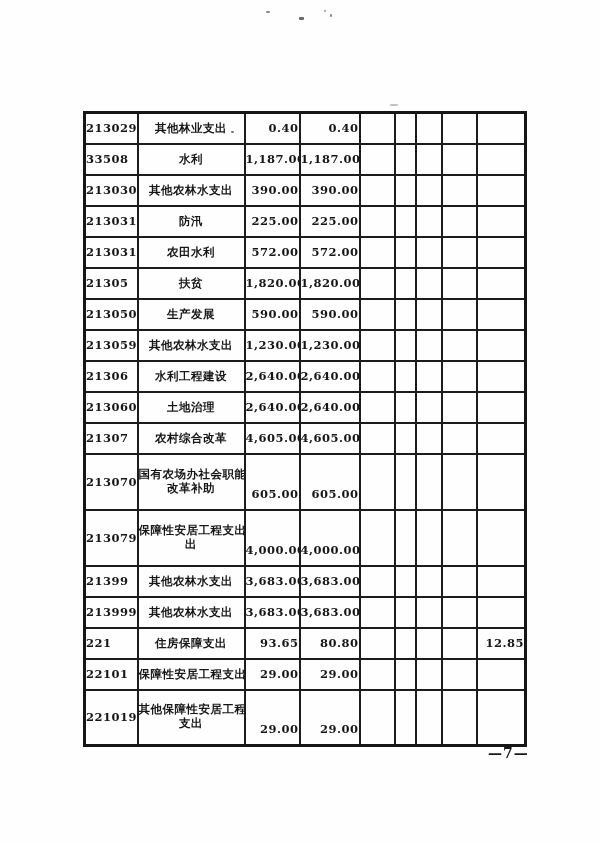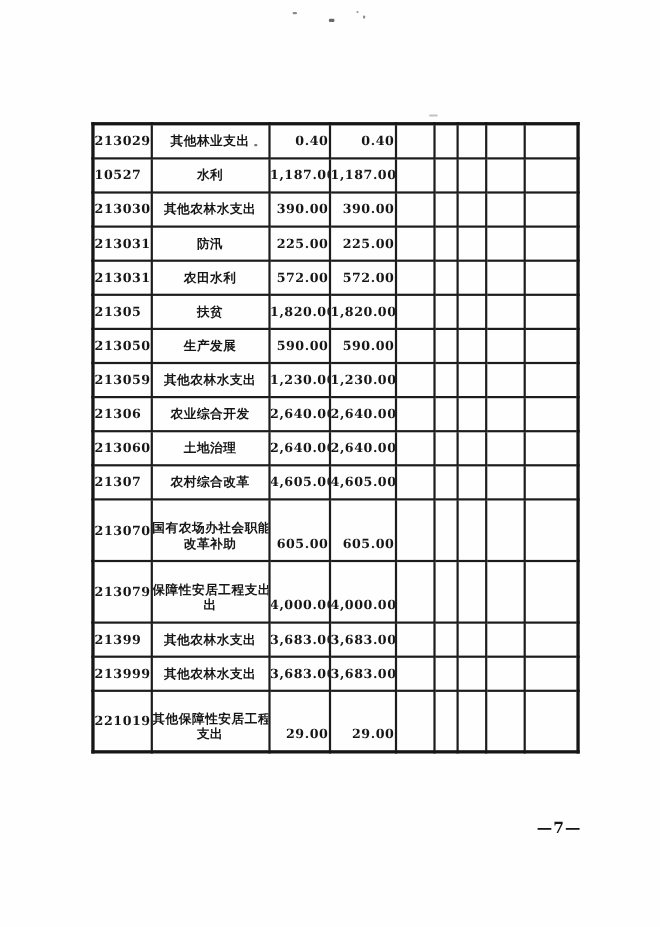--- a/index.html
+++ b/index.html
@@ -41,21 +41,21 @@
   }
   tr.row-single{height:31px;}
   tr.row-tall{height:56px;}
 
   td.c-code{text-align:left;padding-left:6px;font-size:11px;}
   td.c-name{text-align:center;font-size:12px;letter-spacing:1px;font-family:Liberation Mono, monospace;}
   td.c-num{text-align:right;padding-right:5px;}
 
   tr.row-tall td.c-num{vertical-align:bottom;padding-bottom:8px;}
   .name2{
-    display:flex;flex-direction:column;justify-content:flex-end;
+    display:flex;flex-direction:column;justify-content:center;
     height:42px;padding:5px 0;
   }
   .name2 span{display:block;line-height:14px;}
 
   .page-number{
     position:absolute;left:488px;top:745px;
     font-size:14px;font-weight:bold;letter-spacing:1px;
     color:#161616;
     font-family:"DejaVu Serif","Liberation Serif",serif;
   }
@@ -90,21 +90,21 @@
           <td class="c-name">其他林业支出</td>
           <td class="c-num">0.40</td>
           <td class="c-num">0.40</td>
           <td class="c-num"></td>
           <td class="c-num"></td>
           <td class="c-num"></td>
           <td class="c-num"></td>
           <td class="c-num"></td>
         </tr>
         <tr class="row-single">
-          <td class="c-code">10527</td>
+          <td class="c-code">33508</td>
           <td class="c-name">水利</td>
           <td class="c-num">1,187.00</td>
           <td class="c-num">1,187.00</td>
           <td class="c-num"></td>
           <td class="c-num"></td>
           <td class="c-num"></td>
           <td class="c-num"></td>
           <td class="c-num"></td>
         </tr>
         <tr class="row-single">
@@ -168,21 +168,21 @@
           <td class="c-num">1,230.00</td>
           <td class="c-num">1,230.00</td>
           <td class="c-num"></td>
           <td class="c-num"></td>
           <td class="c-num"></td>
           <td class="c-num"></td>
           <td class="c-num"></td>
         </tr>
         <tr class="row-single">
           <td class="c-code">21306</td>
-          <td class="c-name">农业综合开发</td>
+          <td class="c-name">水利工程建设</td>
           <td class="c-num">2,640.00</td>
           <td class="c-num">2,640.00</td>
           <td class="c-num"></td>
           <td class="c-num"></td>
           <td class="c-num"></td>
           <td class="c-num"></td>
           <td class="c-num"></td>
         </tr>
         <tr class="row-single">
           <td class="c-code">2130602</td>
@@ -253,20 +253,42 @@
           <td class="c-code">2139999</td>
           <td class="c-name">其他农林水支出</td>
           <td class="c-num">3,683.00</td>
           <td class="c-num">3,683.00</td>
           <td class="c-num"></td>
           <td class="c-num"></td>
           <td class="c-num"></td>
           <td class="c-num"></td>
           <td class="c-num"></td>
         </tr>
+        <tr class="row-single">
+          <td class="c-code">221</td>
+          <td class="c-name">住房保障支出</td>
+          <td class="c-num">93.65</td>
+          <td class="c-num">80.80</td>
+          <td class="c-num"></td>
+          <td class="c-num"></td>
+          <td class="c-num"></td>
+          <td class="c-num"></td>
+          <td class="c-num">12.85</td>
+        </tr>
+        <tr class="row-single">
+          <td class="c-code">22101</td>
+          <td class="c-name">保障性安居工程支出</td>
+          <td class="c-num">29.00</td>
+          <td class="c-num">29.00</td>
+          <td class="c-num"></td>
+          <td class="c-num"></td>
+          <td class="c-num"></td>
+          <td class="c-num"></td>
+          <td class="c-num"></td>
+        </tr>
         <tr class="row-tall">
           <td class="c-code">2210199</td>
           <td class="c-name">
             <div class="name2">
               <span>其他保障性安居工程</span>
               <span>支出</span>
             </div>
           </td>
           <td class="c-num">29.00</td>
           <td class="c-num">29.00</td>

